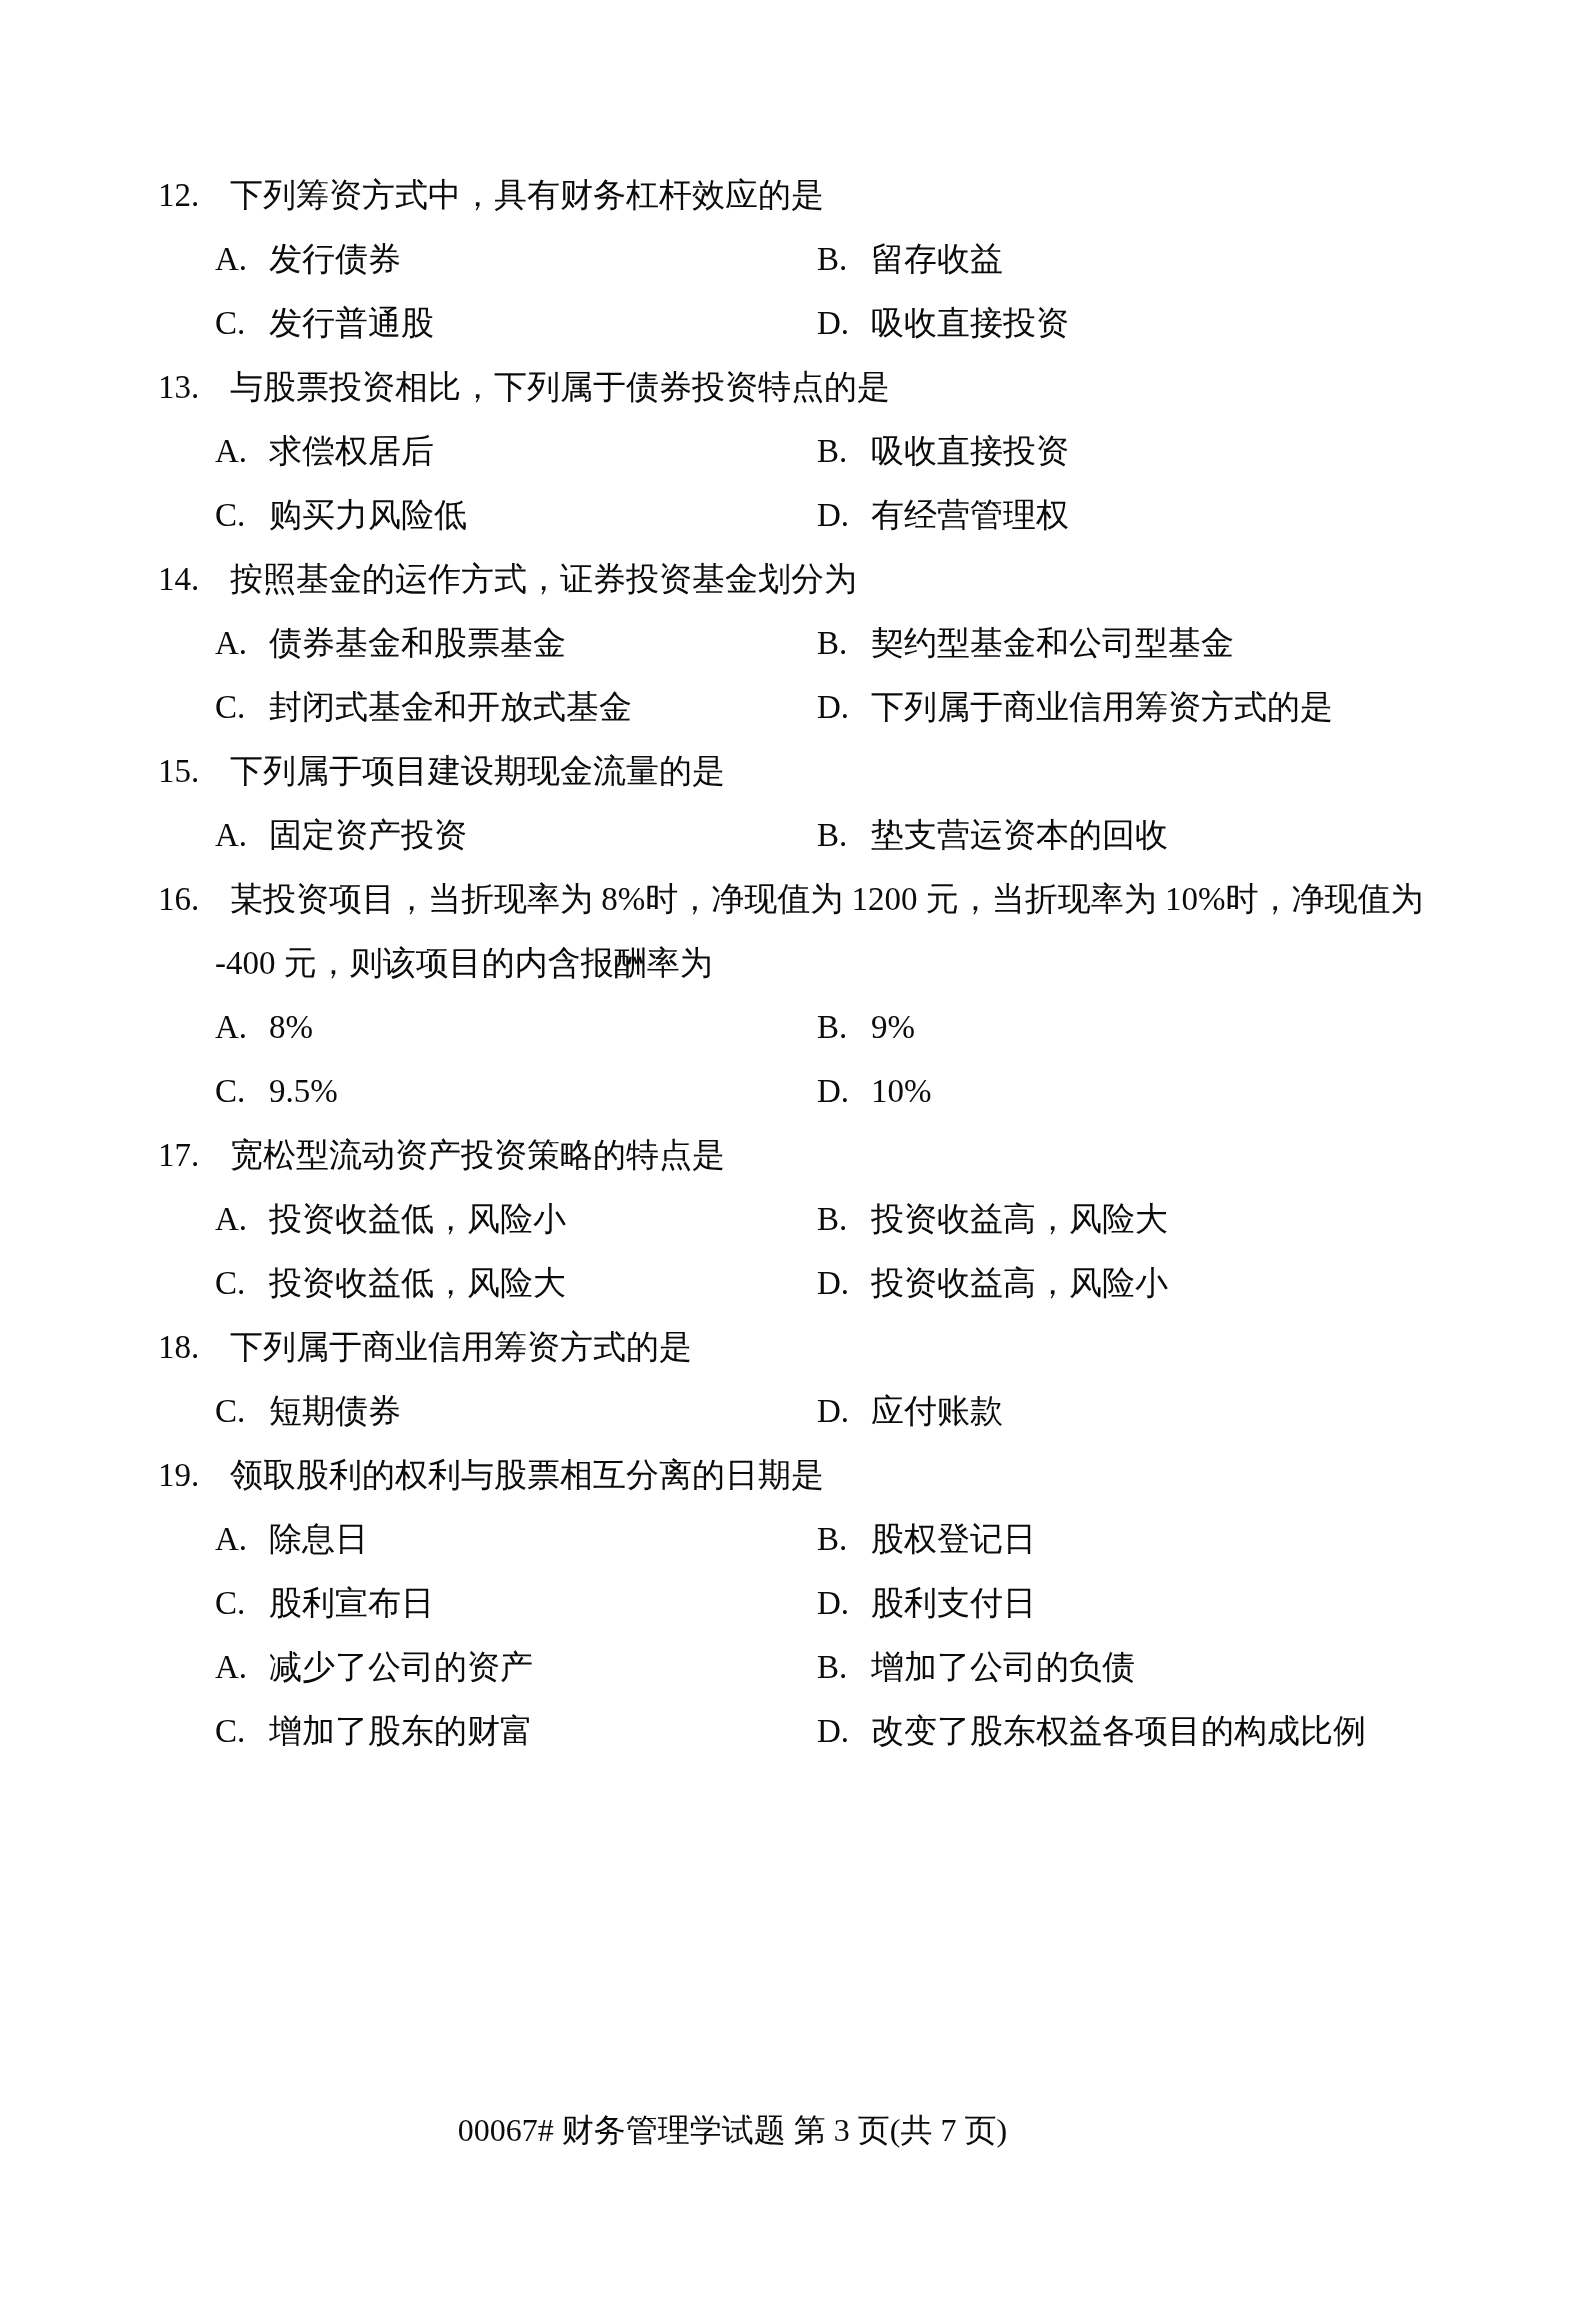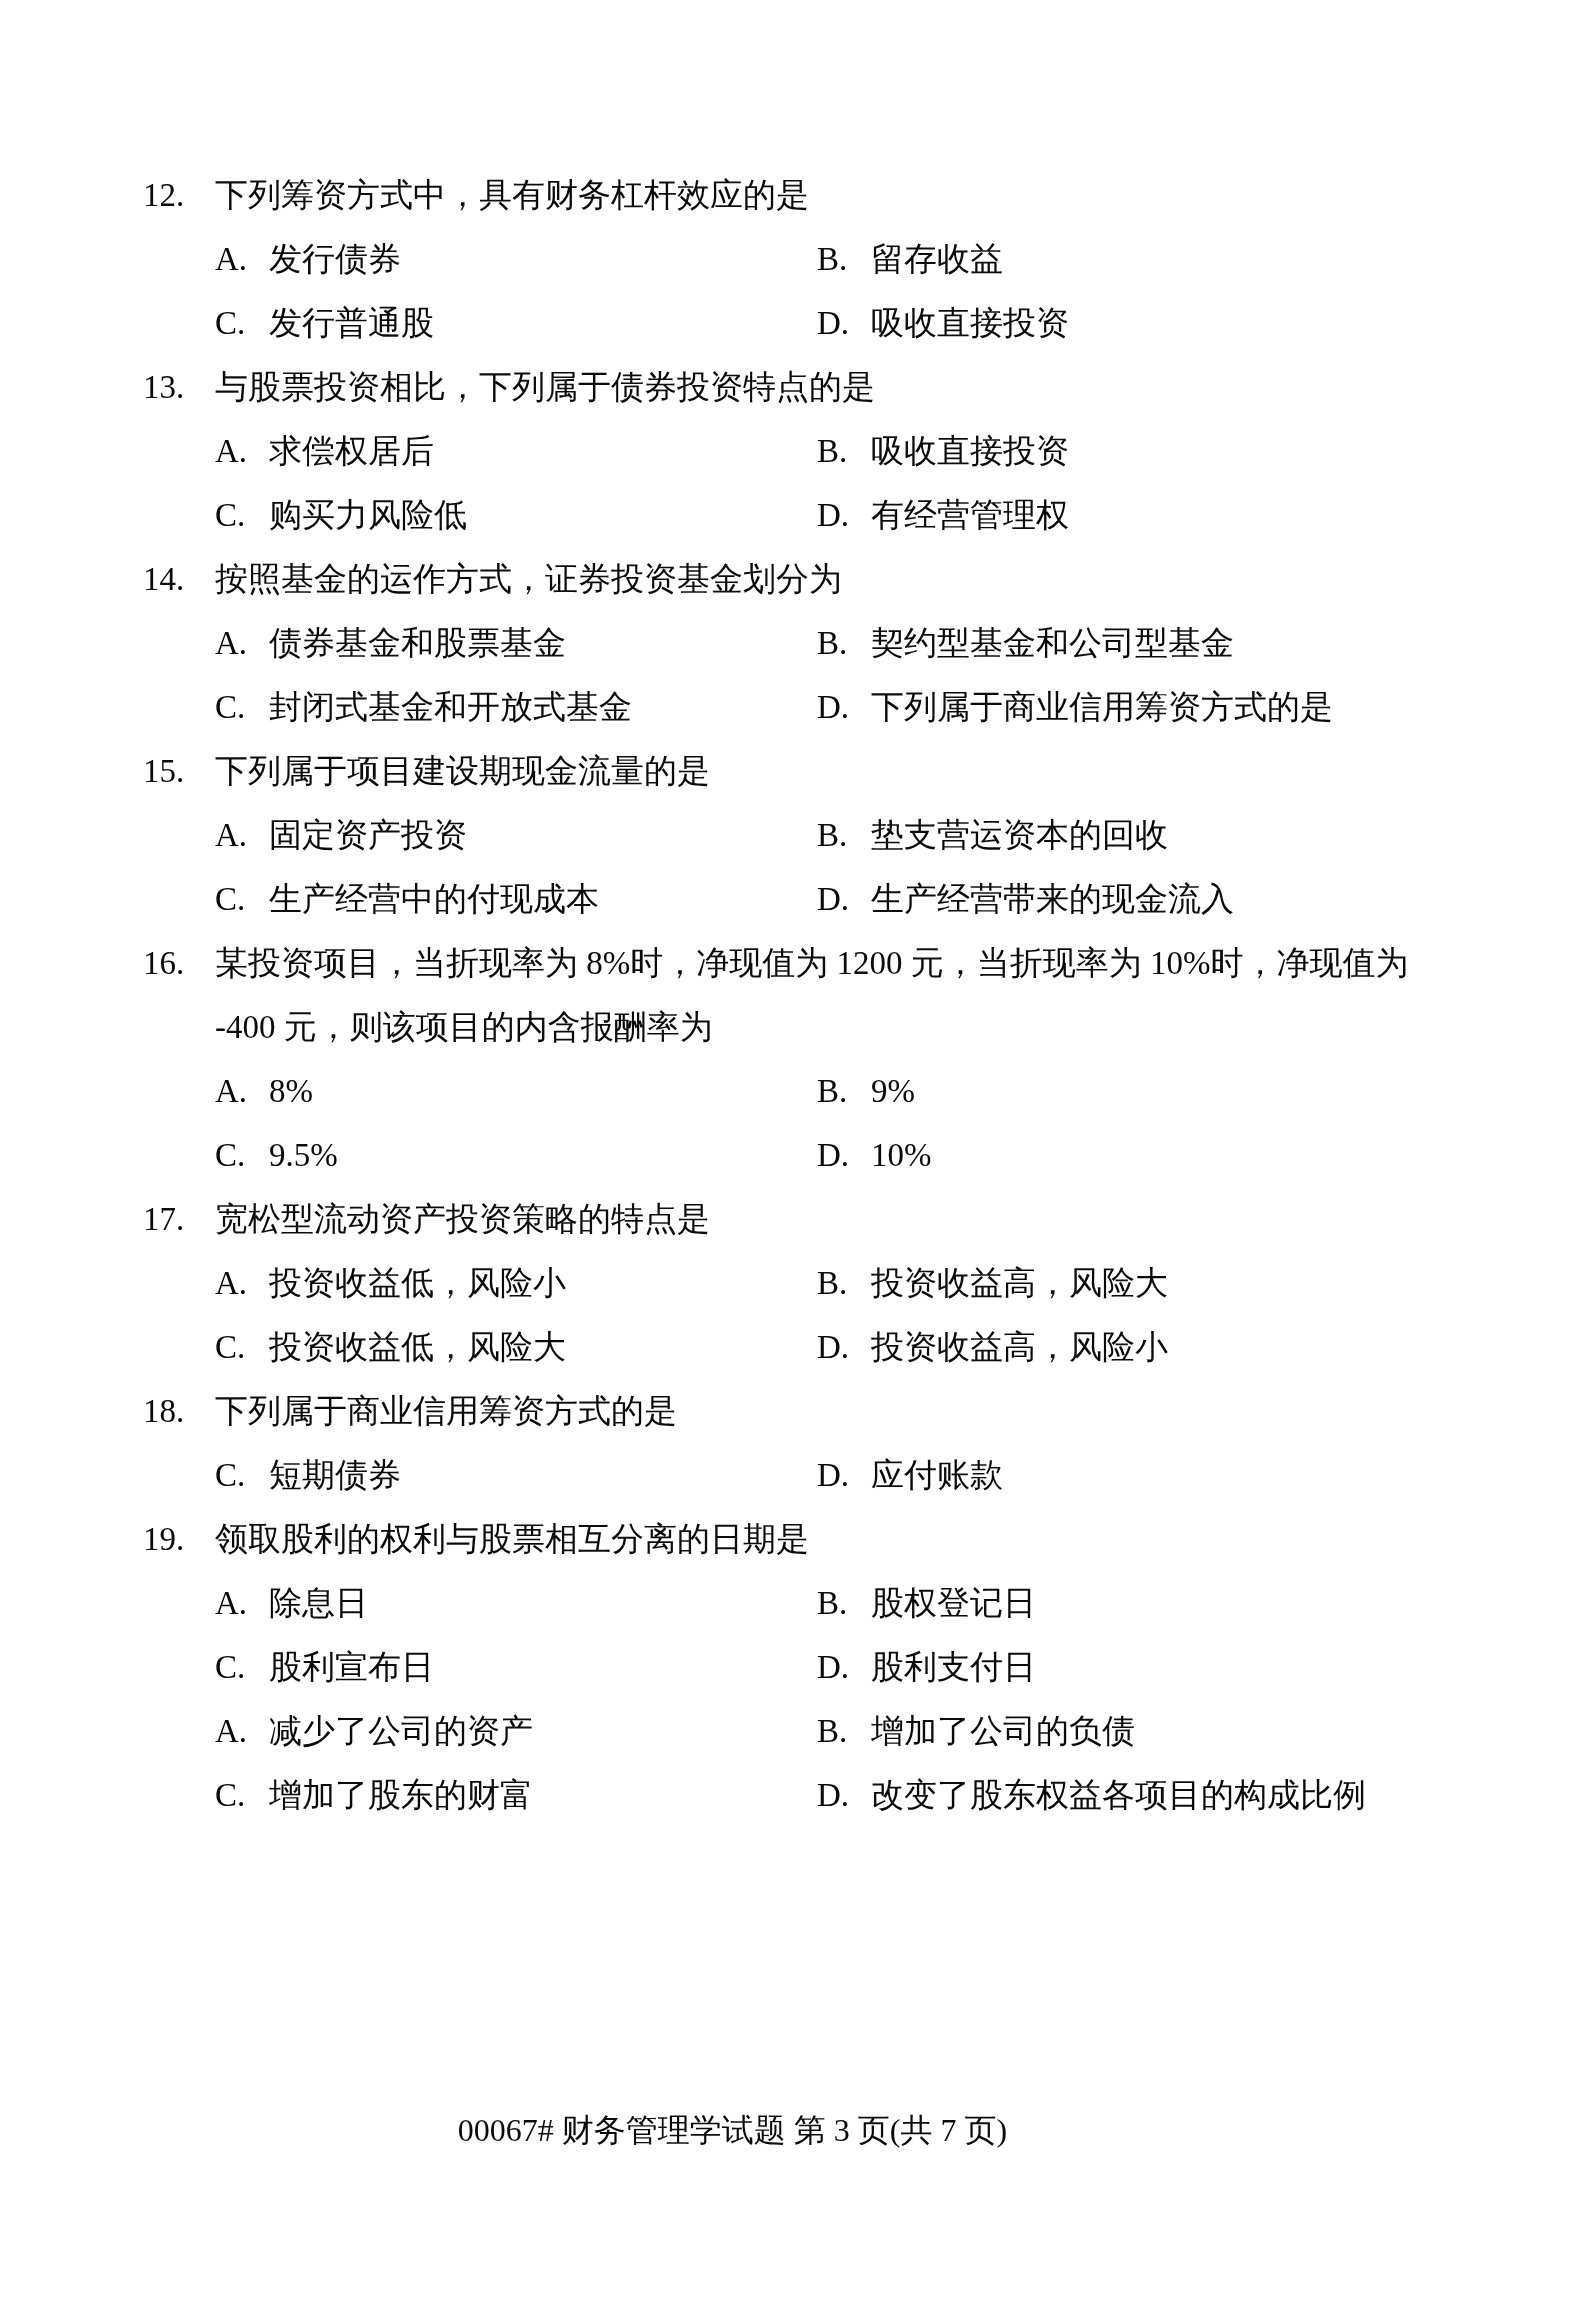--- a/index.html
+++ b/index.html
@@ -20,20 +20,21 @@
   .content {
     padding-top: 163px;
   }
   .line {
     height: 64px;
     line-height: 64px;
     white-space: nowrap;
   }
   .q-line {
     padding-left: 143px;
+    margin-left: 15px;
   }
   .q-num {
     display: inline-block;
     width: 72px;
   }
   .q-cont {
     padding-left: 215px;
   }
   .opt-row {
     padding-left: 215px;
@@ -107,24 +108,20 @@
     </section>
 
     <section>
       <div class="line q-line">
         <span class="q-num">15.</span><span class="q-text">下列属于项目建设期现金流量的是</span>
       </div>
       <div class="line opt-row">
         <span class="opt-first"><span class="opt-label">A.</span><span>固定资产投资</span></span>
         <span><span class="opt-label">B.</span><span>垫支营运资本的回收</span></span>
       </div>
-      <div class="line opt-row">
-        <span class="opt-first"><span class="opt-label">C.</span><span>生产经营中的付现成本</span></span>
-        <span><span class="opt-label">D.</span><span>生产经营带来的现金流入</span></span>
-      </div>
     </section>
 
     <section>
       <div class="line q-line">
         <span class="q-num">16.</span><span class="q-text">某投资项目，当折现率为 8%时，净现值为 1200 元，当折现率为 10%时，净现值为</span>
       </div>
       <div class="line q-cont">-400 元，则该项目的内含报酬率为</div>
       <div class="line opt-row">
         <span class="opt-first"><span class="opt-label">A.</span><span>8%</span></span>
         <span><span class="opt-label">B.</span><span>9%</span></span>

